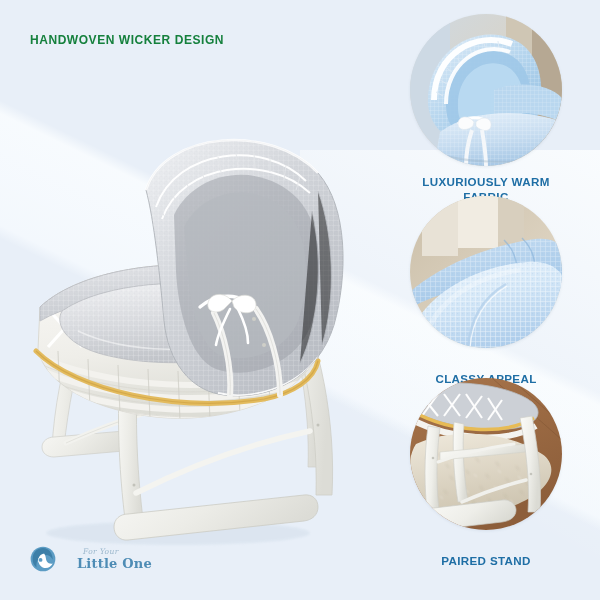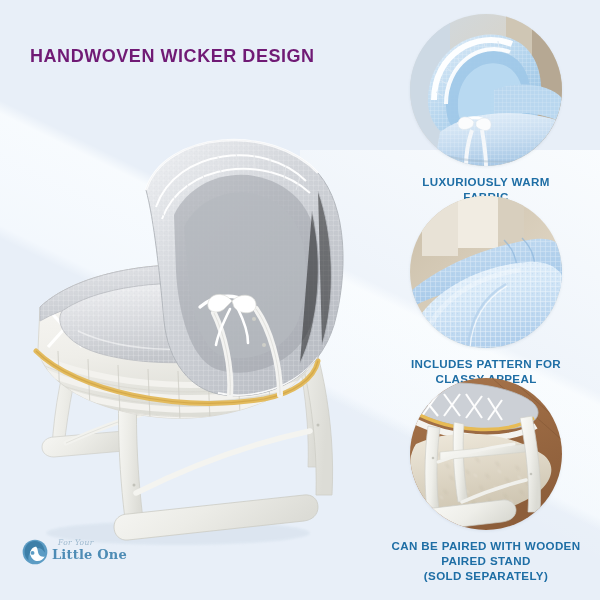--- a/index.html
+++ b/index.html
@@ -40,26 +40,26 @@
     height: 520px;
     background: linear-gradient(210deg, rgba(252,254,255,0.9) 0%, rgba(252,254,255,0) 62%);
     transform: rotate(0deg);
     pointer-events: none;
   }
 
   
   .headline {
     position: absolute;
     left: 30px;
-    top: 46px;
+    top: 33px;
     width: 350px;
-    font-size: 18px;
+    font-size: 12px;
     font-weight: bold;
     letter-spacing: 0.55px;
-    color: #701a75;
+    color: #15803d;
     line-height: 1.2;
   }
 
   
   .hero {
     position: absolute;
     left: 18px;
     top: 95px;
     width: 350px;
     height: 460px;
@@ -101,26 +101,27 @@
     font-weight: bold;
     letter-spacing: 0.35px;
     line-height: 1.28;
     color: #1e6ea5;
     padding: 0 6px;
   }
 
   
   .logo {
     position: absolute;
-    left: 22px;
+    left: 30px;
     top: 539px;
     width: 130px;
     height: 40px;
     display: flex;
-    gap: 4px;
+    align-items: center;
+    gap: 21px;
   }
   .logo-mark { width: 26px; height: 26px; flex: 0 0 26px; }
   .logo-mark svg { display:block; width:100%; height:100%; }
   .logo-words { line-height: 1; }
   .logo-top {
     font-family: "DejaVu Serif", serif;
     font-style: italic;
     font-size: 7.5px;
     color: #9bb7cc;
     letter-spacing: 0.4px;
@@ -460,21 +461,21 @@
           <path d="M-4 150 C6 104 60 70 118 66 C146 64 160 80 158 108 L158 156 L-4 156 Z" fill="url(#t2fab)"></path>
           <path d="M-4 150 C6 104 60 70 118 66 C146 64 160 80 158 108 L158 156 L-4 156 Z" fill="url(#t2waffle)" opacity="0.85"></path>
 
           <path d="M58 152 C60 124 72 102 96 88" stroke="#b2cfe9" stroke-width="2.2" fill="none" opacity="0.7"></path>
           <path d="M60 152 C62 126 74 104 97 90" stroke="#ffffff" stroke-width="1.2" fill="none" opacity="0.7"></path>
 
           <path d="M20 130 C34 100 70 80 110 74" stroke="#ffffff" stroke-width="5" fill="none" opacity="0.28"></path>
         </svg>
       </div>
       <div class="caption">
-        <span>INCLUDES PATTERN FOR</span><br>
+        <br>
         <span>CLASSY APPEAL</span>
       </div>
     </div>
 
     <div class="feature feature-3">
       <div class="thumb">
         <svg viewBox="0 0 152 152" xmlns="http://www.w3.org/2000/svg" aria-hidden="true">
           <defs>
             <linearGradient id="t3floor" x1="0" y1="0" x2="0.4" y2="1">
               <stop offset="0%" stop-color="#a8754b"></stop>
@@ -563,23 +564,22 @@
 
           <path d="M110 40 C116 70 120 104 118 134 L130 134 C132 104 128 70 122 38 Z" fill="url(#t3wood)" stroke="#cfcfc8" stroke-width="0.7"></path>
           <circle cx="121" cy="96" r="1.3" fill="#c5c5bd"></circle>
 
           <path d="M12 140 C12 134 18 130 24 130 L92 122 C100 121 106 126 106 132 C106 139 100 143 92 144 L24 152 C16 153 12 147 12 140 Z" fill="url(#t3wood)" stroke="#cbcbc4" stroke-width="0.7"></path>
           <path d="M52 124 C70 116 92 108 116 102" stroke="#f0f0ec" stroke-width="3.4" fill="none" stroke-linecap="round"></path>
           <path d="M28 84 C50 76 74 70 104 66" stroke="#f2f2ee" stroke-width="3" fill="none" stroke-linecap="round"></path>
         </svg>
       </div>
       <div class="caption">
-        <span>CAN BE PAIRED WITH WOODEN</span><br>
+        <br>
         <span>PAIRED STAND</span><br>
-        <span>(SOLD SEPARATELY)</span>
       </div>
     </div>
   </div>
 
   <div class="logo">
     <div class="logo-mark">
       <svg viewBox="0 0 40 40" xmlns="http://www.w3.org/2000/svg" aria-hidden="true">
         <circle cx="20" cy="20" r="19" fill="#5c9cc4"></circle>
         <path d="M20 3 C11 3 4 10 4 20 C4 25 6 30 10 33 C9 26 12 18 19 15
                  C26 12 32 15 35 21 C35 11 29 3 20 3 Z" fill="#3d7fa8"></path>

